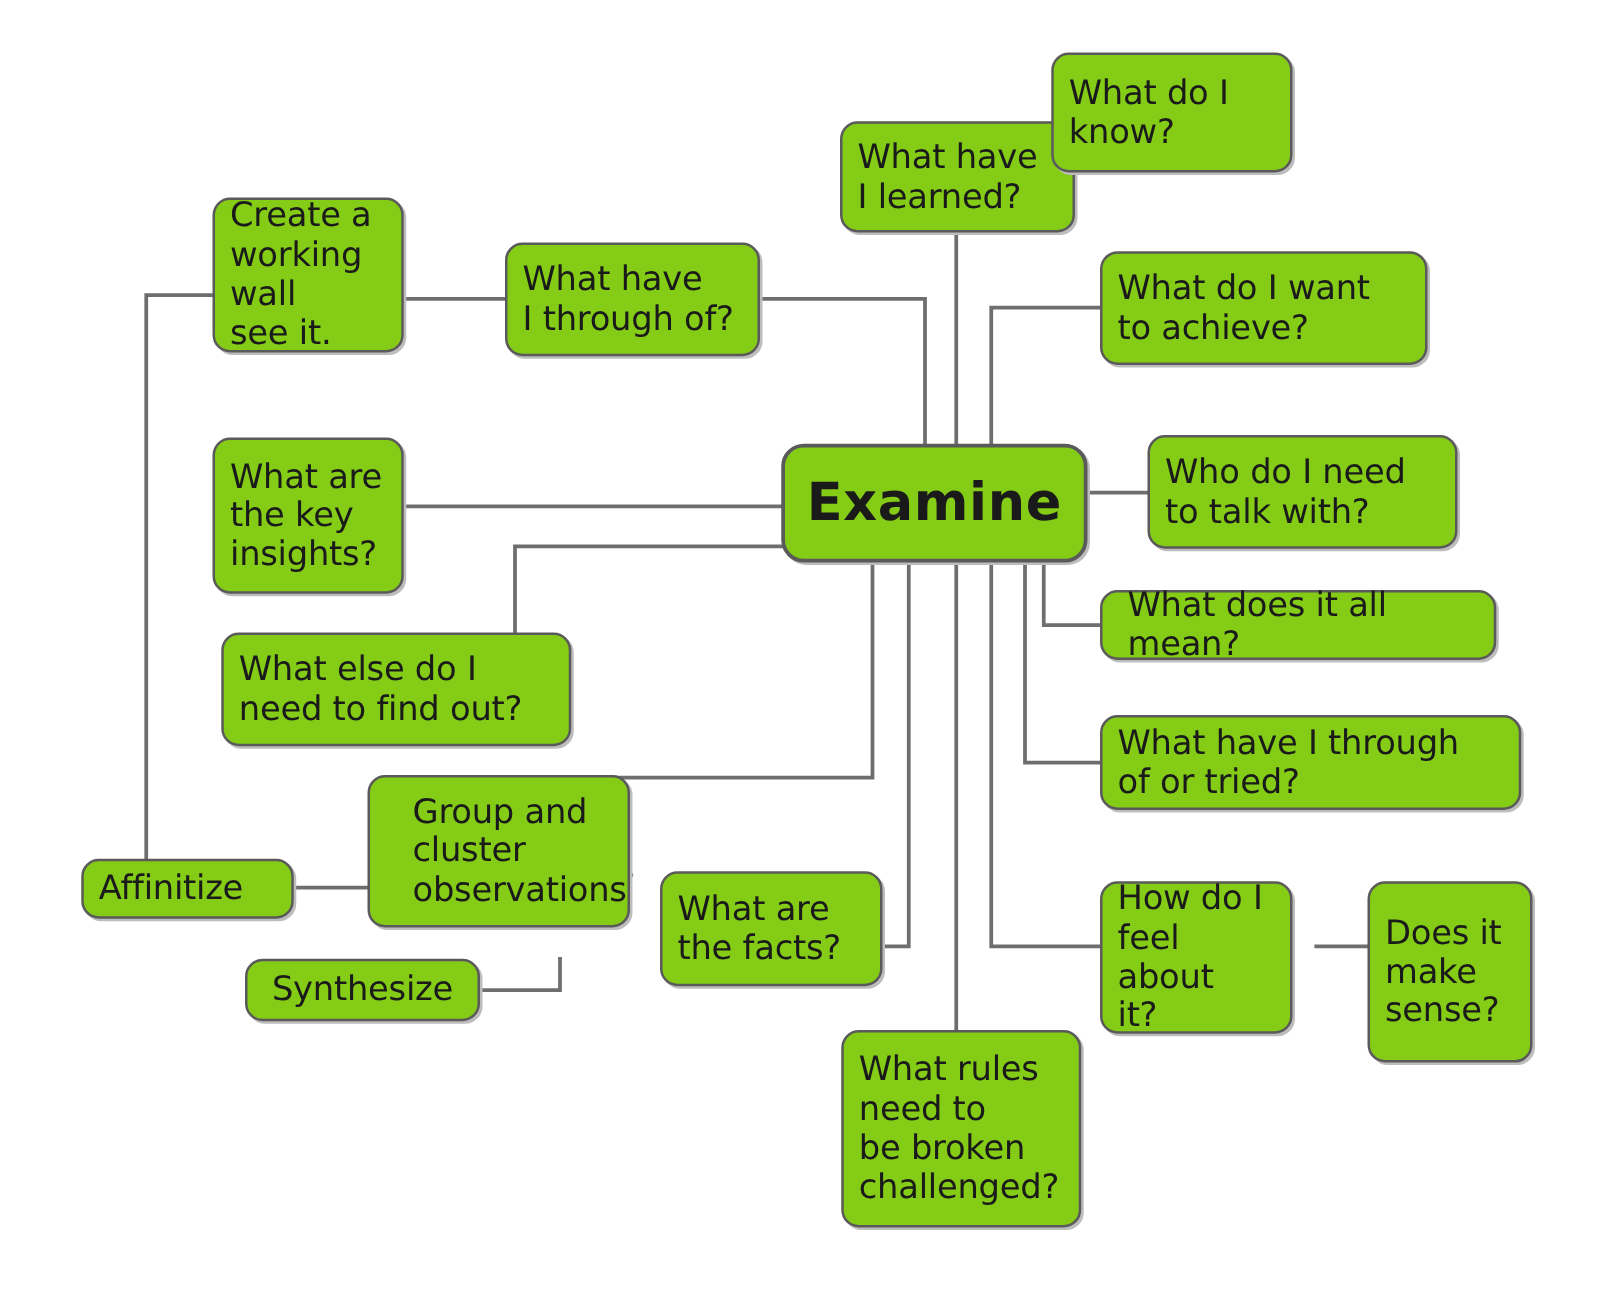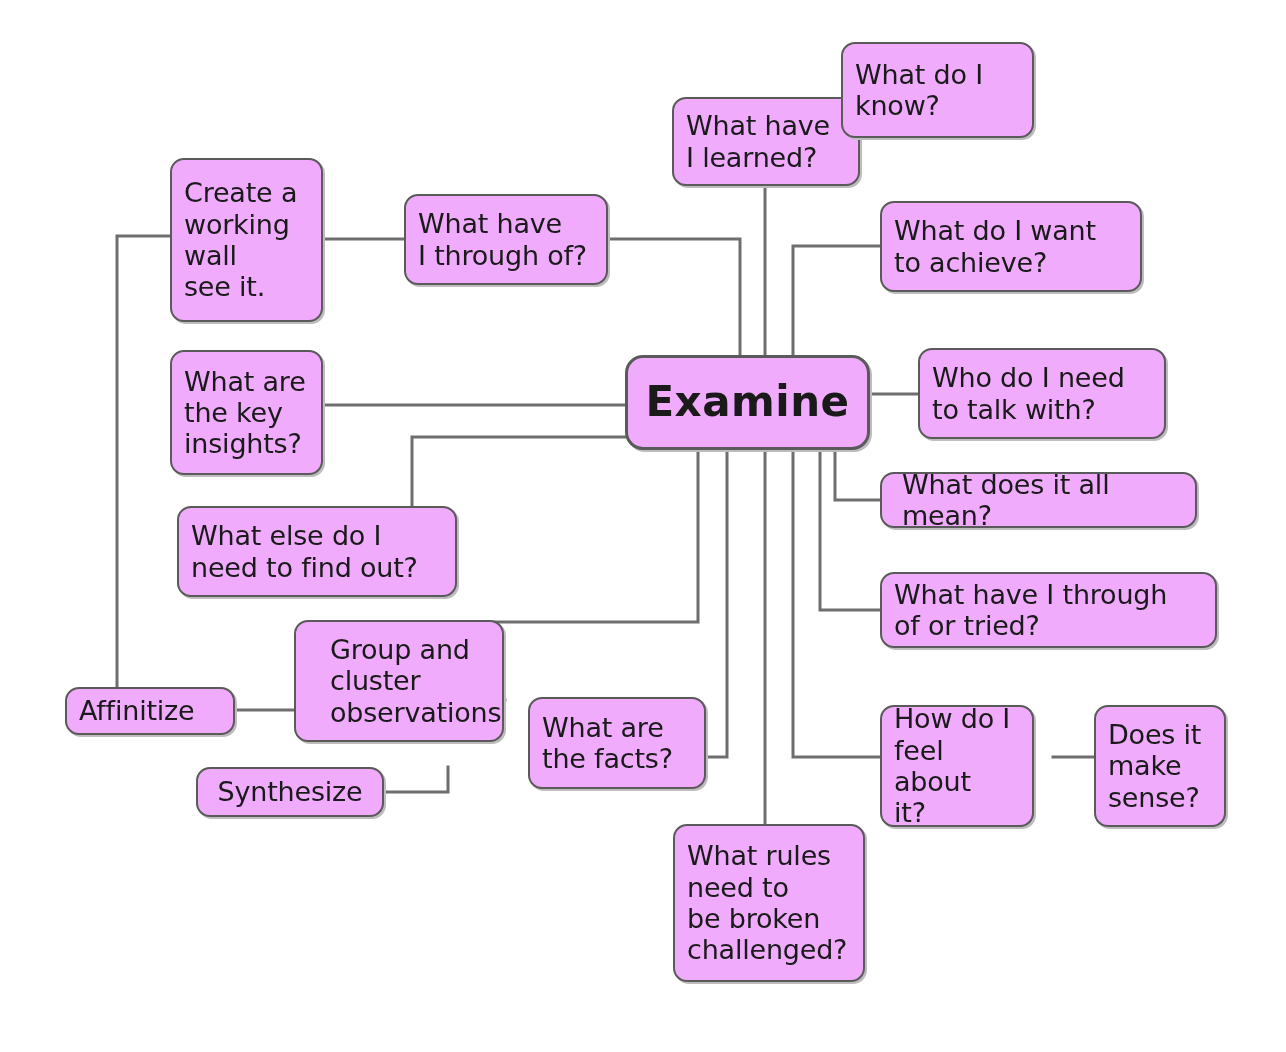--- a/index.html
+++ b/index.html
@@ -21,21 +21,21 @@
     position: absolute;
     left: 0;
     top: 0;
     width: 1286px;
     height: 1052px;
     pointer-events: none;
   }
   .node {
     position: absolute;
     box-sizing: border-box;
-    background: #f0abfc;
+    background: #84cc16;
     border: 2px solid #5a5a5a;
     border-radius: 14px;
     display: flex;
     align-items: center;
     justify-content: flex-start;
     padding: 6px 12px;
     color: #1a1a1a;
     font-size: 27px;
     line-height: 1.16;
     letter-spacing: -0.2px;
@@ -106,21 +106,21 @@
   <div class="node mid" style="left:672px; top:97px; width:188px; height:89px;">
     <span>What have
 I learned?</span>
   </div>
 
   <div class="node mid" style="left:841px; top:42px; width:193px; height:96px;">
     <span>What do I
 know?</span>
   </div>
 
-  <div class="node mid" style="left:170px; top:158px; width:153px; height:164px;">
+  <div class="node mid" style="left:170px; top:158px; width:153px; height:124px;">
     <span>Create a
 working
 wall
 see it.</span>
   </div>
 
   <div class="node mid" style="left:404px; top:194px; width:204px; height:91px;">
     <span>What have
 I through of?</span>
   </div>
@@ -180,19 +180,19 @@
 be broken
 challenged?</span>
   </div>
 
   <div class="node mid" style="left:880px; top:705px; width:154px; height:122px;">
     <span>How do I
 feel about
 it?</span>
   </div>
 
-  <div class="node mid" style="left:1094px; top:705px; width:132px; height:122px;">
+  <div class="node mid" style="left:1094px; top:705px; width:132px; height:145px;">
     <span>Does it
 make
 sense?</span>
   </div>
 
 </div>
 
 </body></html>

